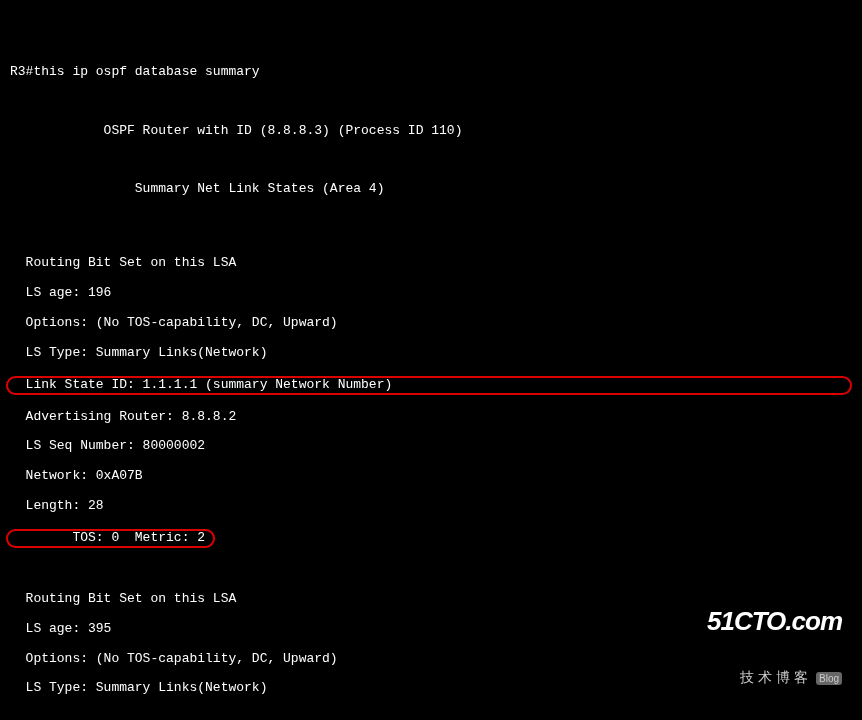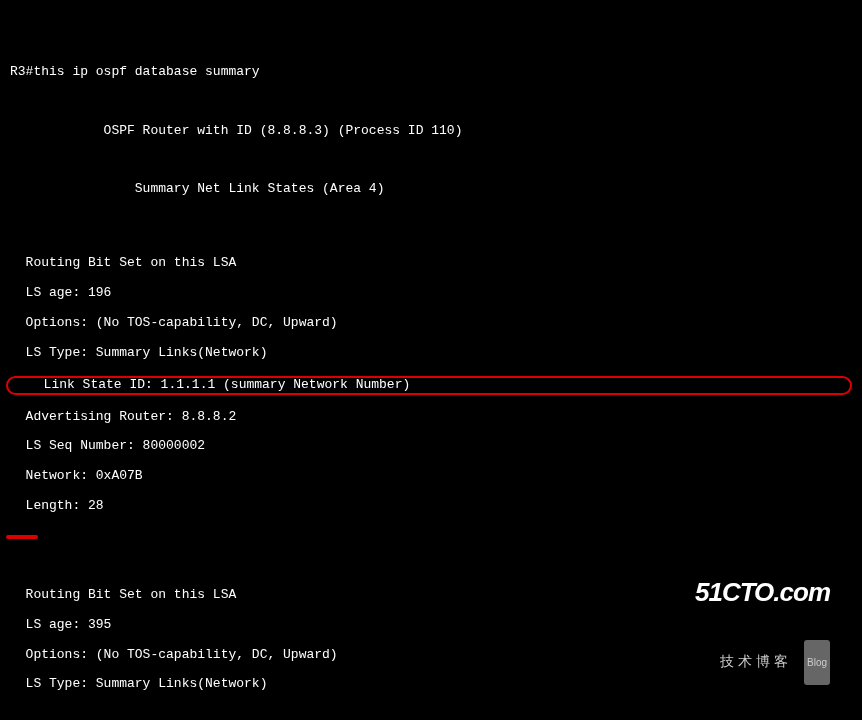--- a/index.html
+++ b/index.html
@@ -12,28 +12,28 @@
       width: 862px;
       height: 720px;
       padding: 5px 10px;
       position: relative;
       white-space: pre;
     }
     .highlight {
       border: 2px solid #d00;
       border-radius: 10px;
       display: inline-block;
-      padding: 0 8px 0 20px;
+      padding: 0 8px 0 2px;
       margin-left: -4px;
     }
     .line { display: block; }
     .blank { height: 14px; }
     .watermark {
       position: absolute;
-      right: 32px;
+      right: 20px;
       bottom: 20px;
       text-align: right;
       font-family: Arial, sans-serif;
     }
     .watermark .domain {
       font-size: 26px;
       font-weight: bold;
       font-style: italic;
       color: #fff;
       letter-spacing: -1px;
@@ -43,23 +43,23 @@
       font-size: 14px;
       color: #ccc;
       letter-spacing: 4px;
       margin-top: 2px;
     }
     .watermark .blog {
       display: inline-block;
       background: #666;
       color: #ccc;
       font-size: 10px;
-      padding: 17px 3px;
+      padding: 1px 3px;
       border-radius: 3px;
-      margin-left: 12px;
+      margin-left: 4px;
       letter-spacing: 0;
     }
   </style>
 </head>
 <body>
 
 
 
 <span class="line">R3#this ip ospf database summary</span>
 <div class="blank"></div>
@@ -70,21 +70,21 @@
 
 <span class="line">  Routing Bit Set on this LSA</span>
 <span class="line">  LS age: 196</span>
 <span class="line">  Options: (No TOS-capability, DC, Upward)</span>
 <span class="line">  LS Type: Summary Links(Network)</span>
 <span class="line highlight">  Link State ID: 1.1.1.1 (summary Network Number)</span>
 <span class="line">  Advertising Router: 8.8.8.2</span>
 <span class="line">  LS Seq Number: 80000002</span>
 <span class="line">  Network: 0xA07B</span>
 <span class="line">  Length: 28</span>
-<span class="highlight"></span>
+<span class="highlight"><span class="line">        TOS: 0  Metric: 2</span></span>
 <div class="blank"></div>
 
 <span class="line">  Routing Bit Set on this LSA</span>
 <span class="line">  LS age: 395</span>
 <span class="line">  Options: (No TOS-capability, DC, Upward)</span>
 <span class="line">  LS Type: Summary Links(Network)</span>
 
 
 
 

